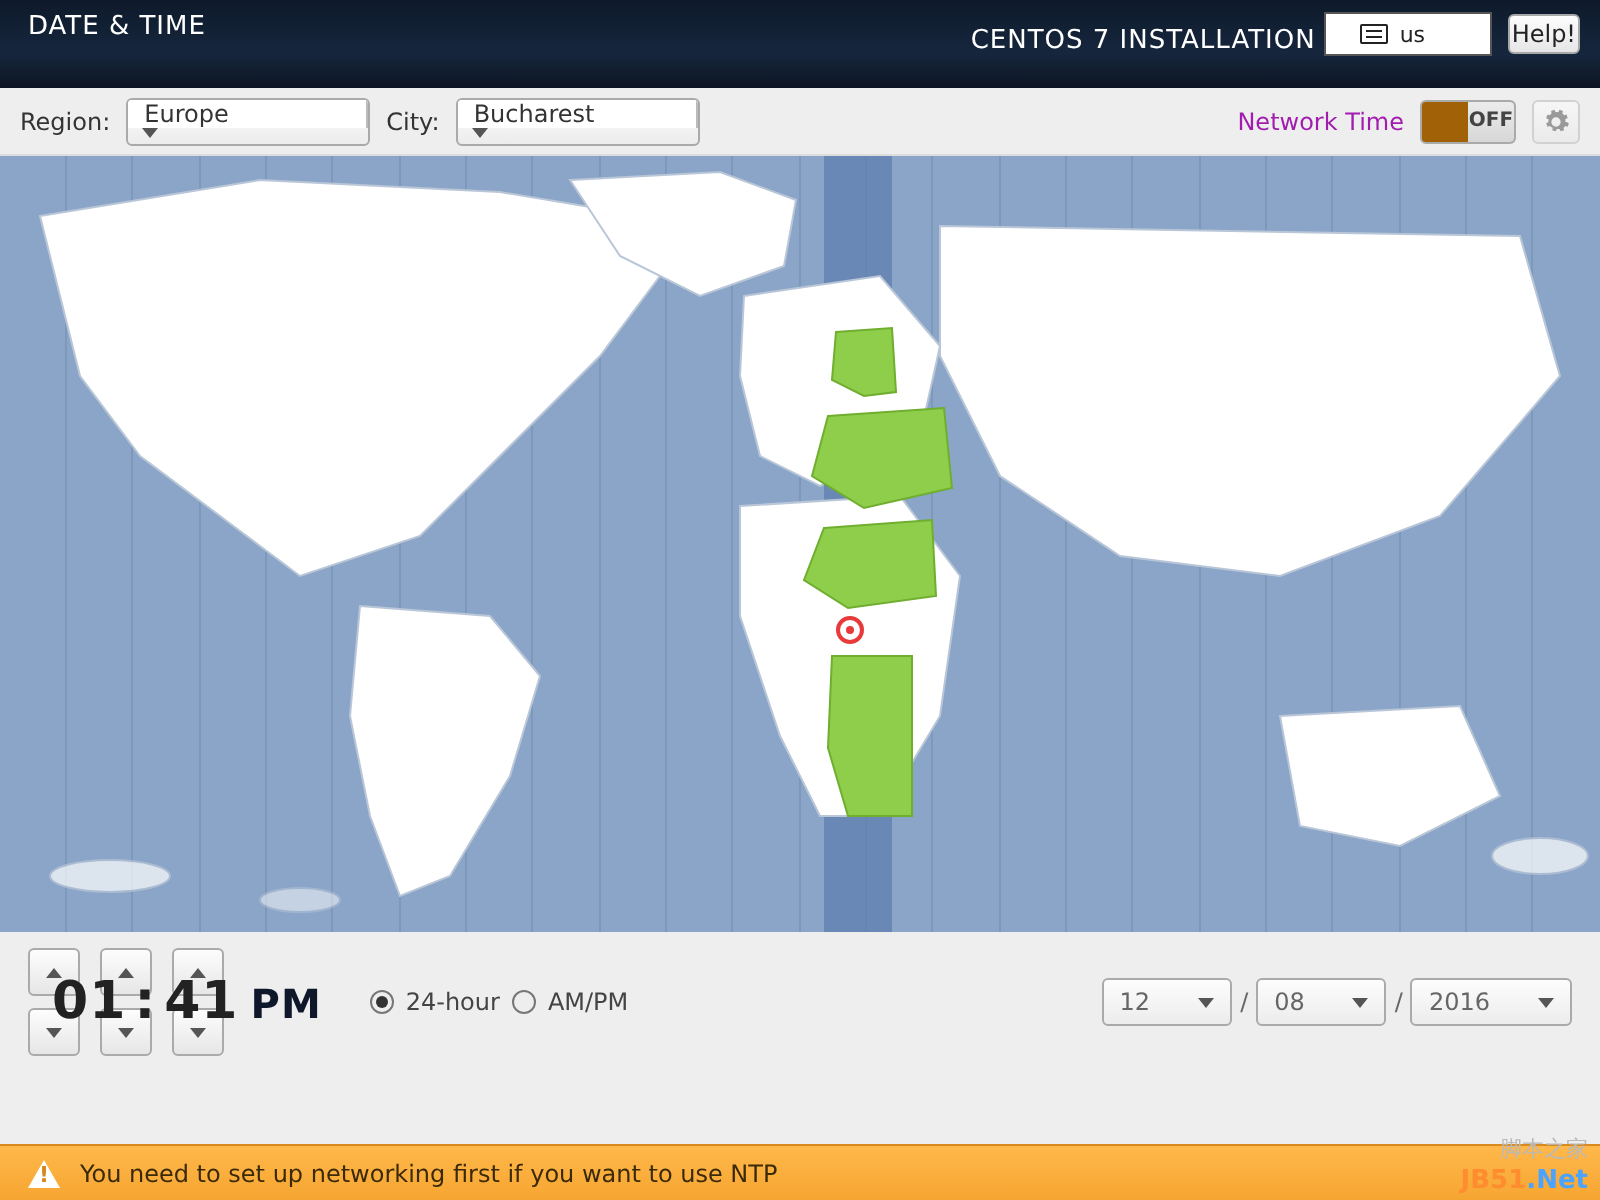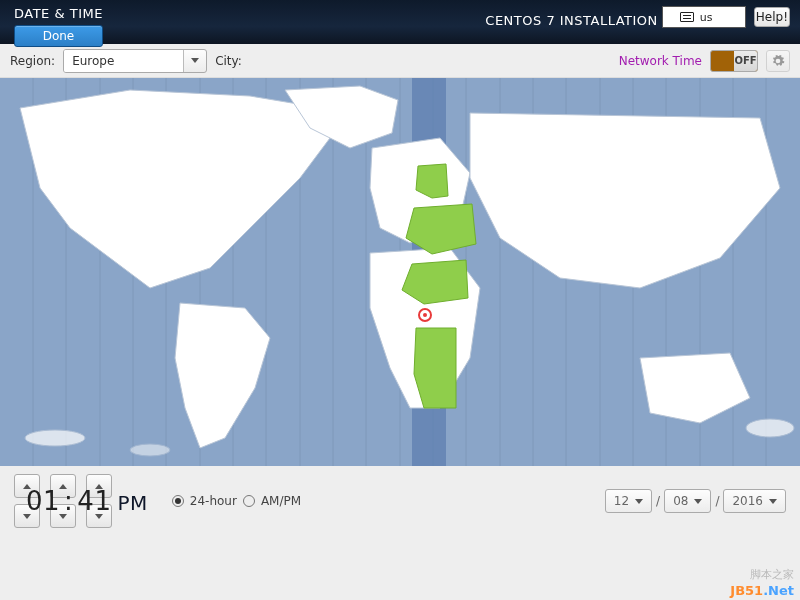--- a/index.html
+++ b/index.html
@@ -45,20 +45,21 @@
   
   .toolbar {
     height: 34px; background: #eee; display: flex; align-items: center;
     padding: 0 10px; gap: 8px; font-size: 12px; color: #333;
     border-bottom: 1px solid #ddd;
   }
   .combo {
     display: flex; align-items: stretch; height: 24px;
     border: 1px solid #aaa; border-radius: 3px; background: linear-gradient(#fdfdfd,#ececec);
     overflow: hidden;
+    flex-direction: column;
   }
   .combo .val { padding: 0 8px; display:flex; align-items:center; min-width: 120px; border-right:1px solid #bbb; background:#fff;}
   .combo .arrow { width: 22px; display:flex; align-items:center; justify-content:center; cursor:pointer; }
   .tri-down { width:0;height:0;border-left:4px solid transparent;border-right:4px solid transparent;border-top:5px solid #555; }
   .spacer { flex: 1; }
   .nt-label { color:#a21caf;text-align:right; }
   .switch {
     width: 48px; height: 22px; border:1px solid #aaa; border-radius: 3px;
     display:flex; overflow:hidden; font-size: 10px; cursor:pointer;
     background:#a16207;
@@ -77,28 +78,28 @@
 
   
   .bottom { height: 70px; background:#eee; display:flex; align-items:center; padding: 0 14px; gap: 10px; }
   .spin-col { display:flex; flex-direction:column; gap:6px; }
   .spin-btn {
     width: 26px; height: 24px; border:1px solid #aaa; border-radius:3px;
     background:linear-gradient(#fdfdfd,#e6e6e6); display:flex;align-items:center;justify-content:center;
     cursor:pointer;
   }
   .tri-up { width:0;height:0;border-left:4px solid transparent;border-right:4px solid transparent;border-bottom:5px solid #555;}
-  .time-display { font-size: 26px; font-weight: 400; color:#222; letter-spacing:.5px; display:flex; align-items:baseline; gap:4px;}
+  .time-display { font-size: 26px; font-weight: 700; color:#222; letter-spacing:.5px; display:flex; align-items:baseline; gap:4px;}
   .ampm { font-size: 20px; color:#0f172a; margin-left:2px;}
   .radio-col { display:flex; flex-direction:row; gap:6px; margin-left:14px; font-size:12px; color:#444;}
   .radio-row { display:flex; align-items:center; gap:6px; cursor:pointer;}
   .radio { width:12px;height:12px;border:1px solid #777;border-radius:50%;display:inline-flex;align-items:center;justify-content:center;}
   .radio.checked::after{content:"";width:6px;height:6px;background:#333;border-radius:50%;}
   .date-group { margin-left:auto; display:flex; align-items:center; gap:4px; font-size:12px; color:#666;}
-  .date-combo { display:flex;align-items:center;gap:6px;height:24px;border:1px solid #aaa;border-radius:3px;
+  .date-combo { display:flex;align-items:center;gap:24px;height:24px;border:1px solid #aaa;border-radius:3px;
      background:linear-gradient(#fdfdfd,#ececec); padding:0 8px; cursor:pointer;}
 
   
   .warnbar {
     position:absolute; left:0; bottom:0; width:800px; height:28px;
     background: linear-gradient(#ffb84a,#f6a531);
     border-top:1px solid #d98a1f;
     display:flex; align-items:center; gap:10px; padding:0 14px;
     font-size:12px; color:#3a2a08;
   }
@@ -114,21 +115,20 @@
   .root { position: relative; width:800px; height:600px; }
 </style>
 </head>
 <body>
 
 <div class="root">
 
   <div class="hdr">
     <div class="hdr-left">
       <div class="title">DATE &amp; TIME</div>
-      <button class="done-btn">Done</button>
     </div>
     <div class="hdr-right">
       <div class="install-title">CENTOS 7 INSTALLATION</div>
       <div class="hdr-row2">
         <div class="kbd-ind">
           <span class="kbd-icon"></span>
           <span>us</span>
         </div>
         <button class="help-btn">Help!</button>
       </div>
@@ -137,20 +137,26 @@
 
   <div class="toolbar">
     <span>Region:</span>
     <div class="combo">
       <div class="val">Europe</div>
       <div class="arrow">
           <span class="tri-down"></span>
         </div>
     </div>
     <span>City:</span>
+    <div class="combo">
+      <div class="val">Bucharest</div>
+      <div class="arrow">
+          <span class="tri-down"></span>
+        </div>
+    </div>
     <div class="spacer"></div>
     <span class="nt-label">Network Time</span>
     <div class="switch">
       <div class="slot"></div>
       <div class="slot off">OFF</div>
     </div>
     <div class="gear-btn">
       <svg width="14" height="14" viewBox="0 0 24 24">
         <path fill="#555" d="M12 8a4 4 0 100 8 4 4 0 000-8zm9 4l2 1-1 3-2-.6a9 9 0 01-1.6 1.6l.6 2-3 1-1-2a9 9 0 01-2.3 0l-1 2-3-1 .6-2A9 9 0 016.6 15.4L4.6 16l-1-3 2-1a9 9 0 010-2.3l-2-1 1-3 2 .6A9 9 0 018.3 4.6L7.7 2.6l3-1 1 2a9 9 0 012.3 0l1-2 3 1-.6 2a9 9 0 011.6 1.6l2-.6 1 3-2 1a9 9 0 010 2.3z"></path>
       </svg>
@@ -278,19 +284,23 @@
         <span class="tri-down"></span>
       </div>
       <span>/</span>
       <div class="date-combo">
         <span>2016</span>
         <span class="tri-down"></span>
       </div>
     </div>
   </div>
 
+  <div class="warnbar">
+    <span class="warn-icon"></span>
+    <span>You need to set up networking first if you want to use NTP</span>
+  </div>
 
   <div class="watermark2">脚本之家</div>
   <div class="watermark">
     <span class="a">JB51</span><span class="b">.Net</span>
   </div>
 
 </div>
 
 </body></html>

